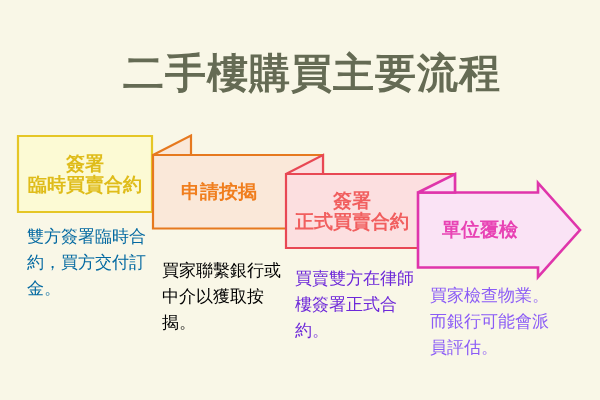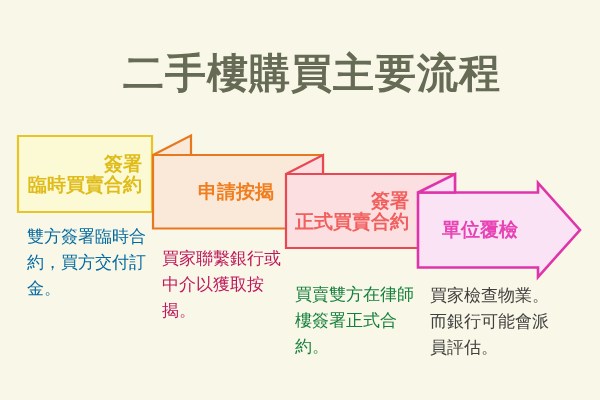--- a/index.html
+++ b/index.html
@@ -16,28 +16,28 @@
     font-size:41px;
     font-weight:bold;
     letter-spacing:1px;
     white-space:nowrap;
     padding-left:12px;
   }
   .flow-svg{position:absolute;left:0;top:0;}
   .step-label{
     position:absolute;
     display:flex;align-items:center;justify-content:center;
-    text-align:right;
+    text-align:center;
     font-weight:bold;
     font-size:19px;
     line-height:21px;
     white-space:pre-line;
   }
   .lab1{left:18px;top:136px;width:134px;height:76px;}
-  .lab2{left:170px;top:155px;width:132px;height:73px;}
+  .lab2{left:153px;top:155px;width:132px;height:73px;}
   .lab3{left:286px;top:174px;width:132px;height:74px;}
   .lab4{left:418px;top:192px;width:124px;height:75px;}
   .desc{
     position:absolute;
     font-size:17px;
     line-height:26px;
     white-space:pre-line;
   }
   .d1{left:27px;top:224px;width:130px;}
   .d2{left:162px;top:246px;width:130px;}
@@ -76,23 +76,23 @@
   <div class="step-label lab1" style="color: rgb(223, 188, 26);">簽署
 臨時買賣合約</div>
   <div class="step-label lab2" style="color: rgb(240, 126, 30);">申請按揭</div>
   <div class="step-label lab3" style="color: rgb(241, 95, 95);">簽署
 正式買賣合約</div>
   <div class="step-label lab4" style="color: rgb(232, 67, 180);">單位覆檢</div>
 
   <div class="desc d1" style="color: #0369a1;">雙方簽署臨時合
 約，買方交付訂
 金。</div>
-  <div class="desc d2" style="color: #be185d;">買家聯繫銀行或
+  <div class="desc d2" style="color: #000000; margin-top: 12px;">買家聯繫銀行或
 中介以獲取按
 揭。</div>
-  <div class="desc d3" style="color: #15803d; margin-top: 16px;">買賣雙方在律師
+  <div class="desc d3" style="color: #6d28d9;">買賣雙方在律師
 樓簽署正式合
 約。</div>
-  <div class="desc d4" style="color: #404040;">買家檢查物業。
+  <div class="desc d4" style="color: #8b5cf6;">買家檢查物業。
 而銀行可能會派
 員評估。</div>
 
 </div>
 
 </body></html>

